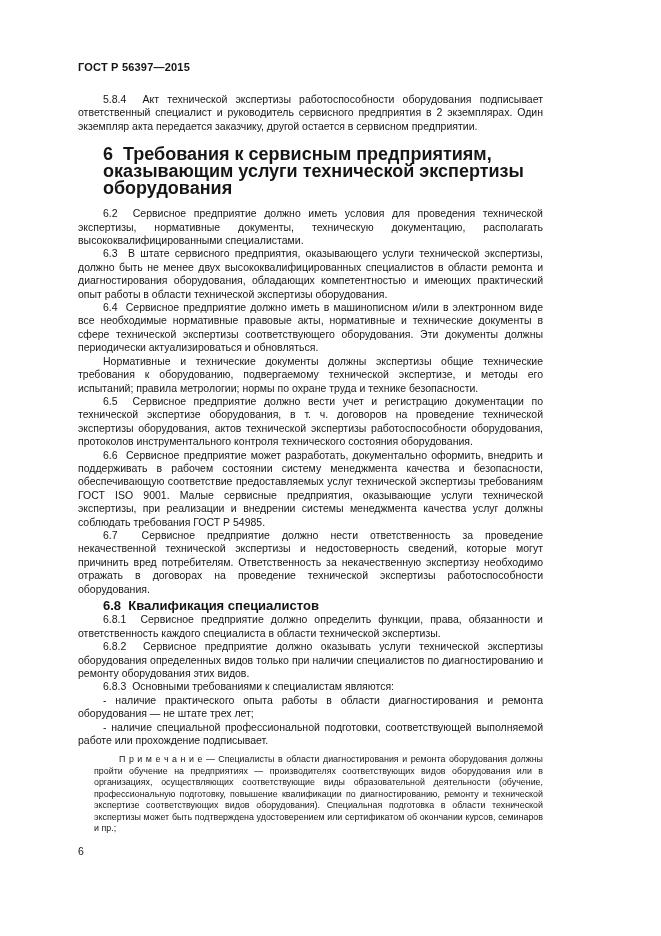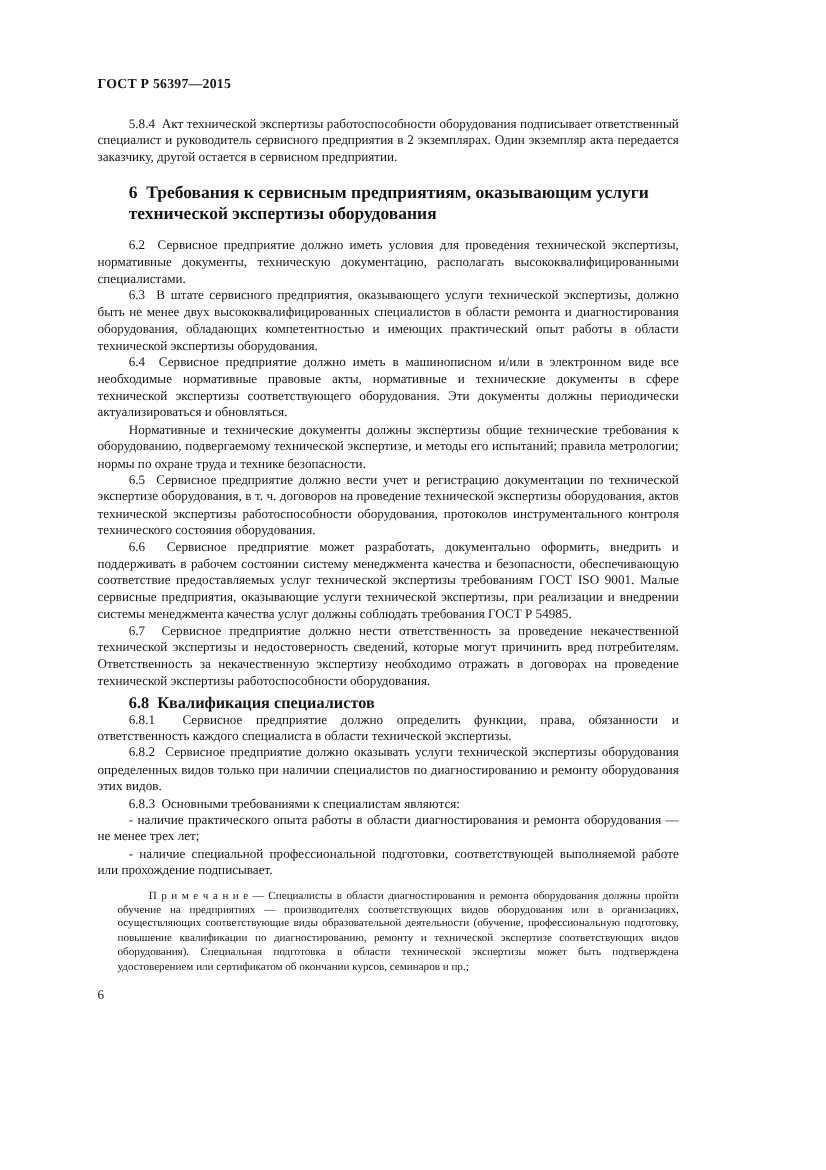--- a/index.html
+++ b/index.html
@@ -3,40 +3,40 @@
 <meta charset="utf-8">
 <style>
   html, body { margin: 0; padding: 0; background: #ffffff; }
   .page {
     position: relative;
     width: 588px;
     height: 936px;
     box-sizing: border-box;
     background: #ffffff;
     padding: 60px 45px 0 78px;
-    font-family: Liberation Serif, serif;
+    font-family: Liberation Sans, sans-serif;
     color: #151515;
     overflow: hidden;
   }
   .doc-code {
     font-size: 11px;
     font-weight: bold;
     line-height: 14px;
     margin: 0 0 19px 0;
     letter-spacing: 0.2px;
   }
   p.body-par {
     margin: 0;
     font-size: 10.5px;
     line-height: 13.4px;
     text-align: justify;
     text-indent: 25px;
   }
   h2.section-heading {
-    font-size: 14px;
+    font-size: 18px;
     line-height: 17px;
     font-weight: bold;
     margin: 13px 0 10px 0;
     padding-left: 25px;
     max-width: 445px;
     text-align: left;
   }
   h3.sub-heading {
     font-size: 13px;
     line-height: 13.4px;
@@ -85,21 +85,21 @@
 
   <h3 class="sub-heading">6.8&nbsp; Квалификация специалистов</h3>
 
   <p class="body-par">6.8.1&nbsp; Сервисное предприятие должно определить функции, права, обязанности и ответственность каждого специалиста в области технической экспертизы.</p>
 
   <p class="body-par">6.8.2&nbsp; Сервисное предприятие должно оказывать услуги технической экспертизы оборудования определенных видов только при наличии специалистов по диагностированию и ремонту оборудования этих видов.</p>
 
   <p class="body-par">6.8.3&nbsp; Основными требованиями к специалистам являются:</p>
 
 
-  <p class="body-par">- наличие практического опыта работы в области диагностирования и ремонта оборудования — не менее трех лет;</p>
+  <p class="body-par">- наличие практического опыта работы в области диагностирования и ремонта оборудования — не штате трех лет;</p>
 
   <p class="body-par">- наличие специальной профессиональной подготовки, соответствующей выполняемой работе или прохождение подписывает.</p>
 
   <p class="note-par">П р и м е ч а н и е — Специалисты в области диагностирования и ремонта оборудования должны пройти обучение на предприятиях — производителях соответствующих видов оборудования или в организациях, осуществляющих соответствующие виды образовательной деятельности (обучение, профессиональную подготовку, повышение квалификации по диагностированию, ремонту и технической экспертизе соответствующих видов оборудования). Специальная подготовка в области технической экспертизы может быть подтверждена удостоверением или сертификатом об окончании курсов, семинаров и пр.;</p>
 
   <div class="page-number">6</div>
 
 </div>
 
 </body></html>

